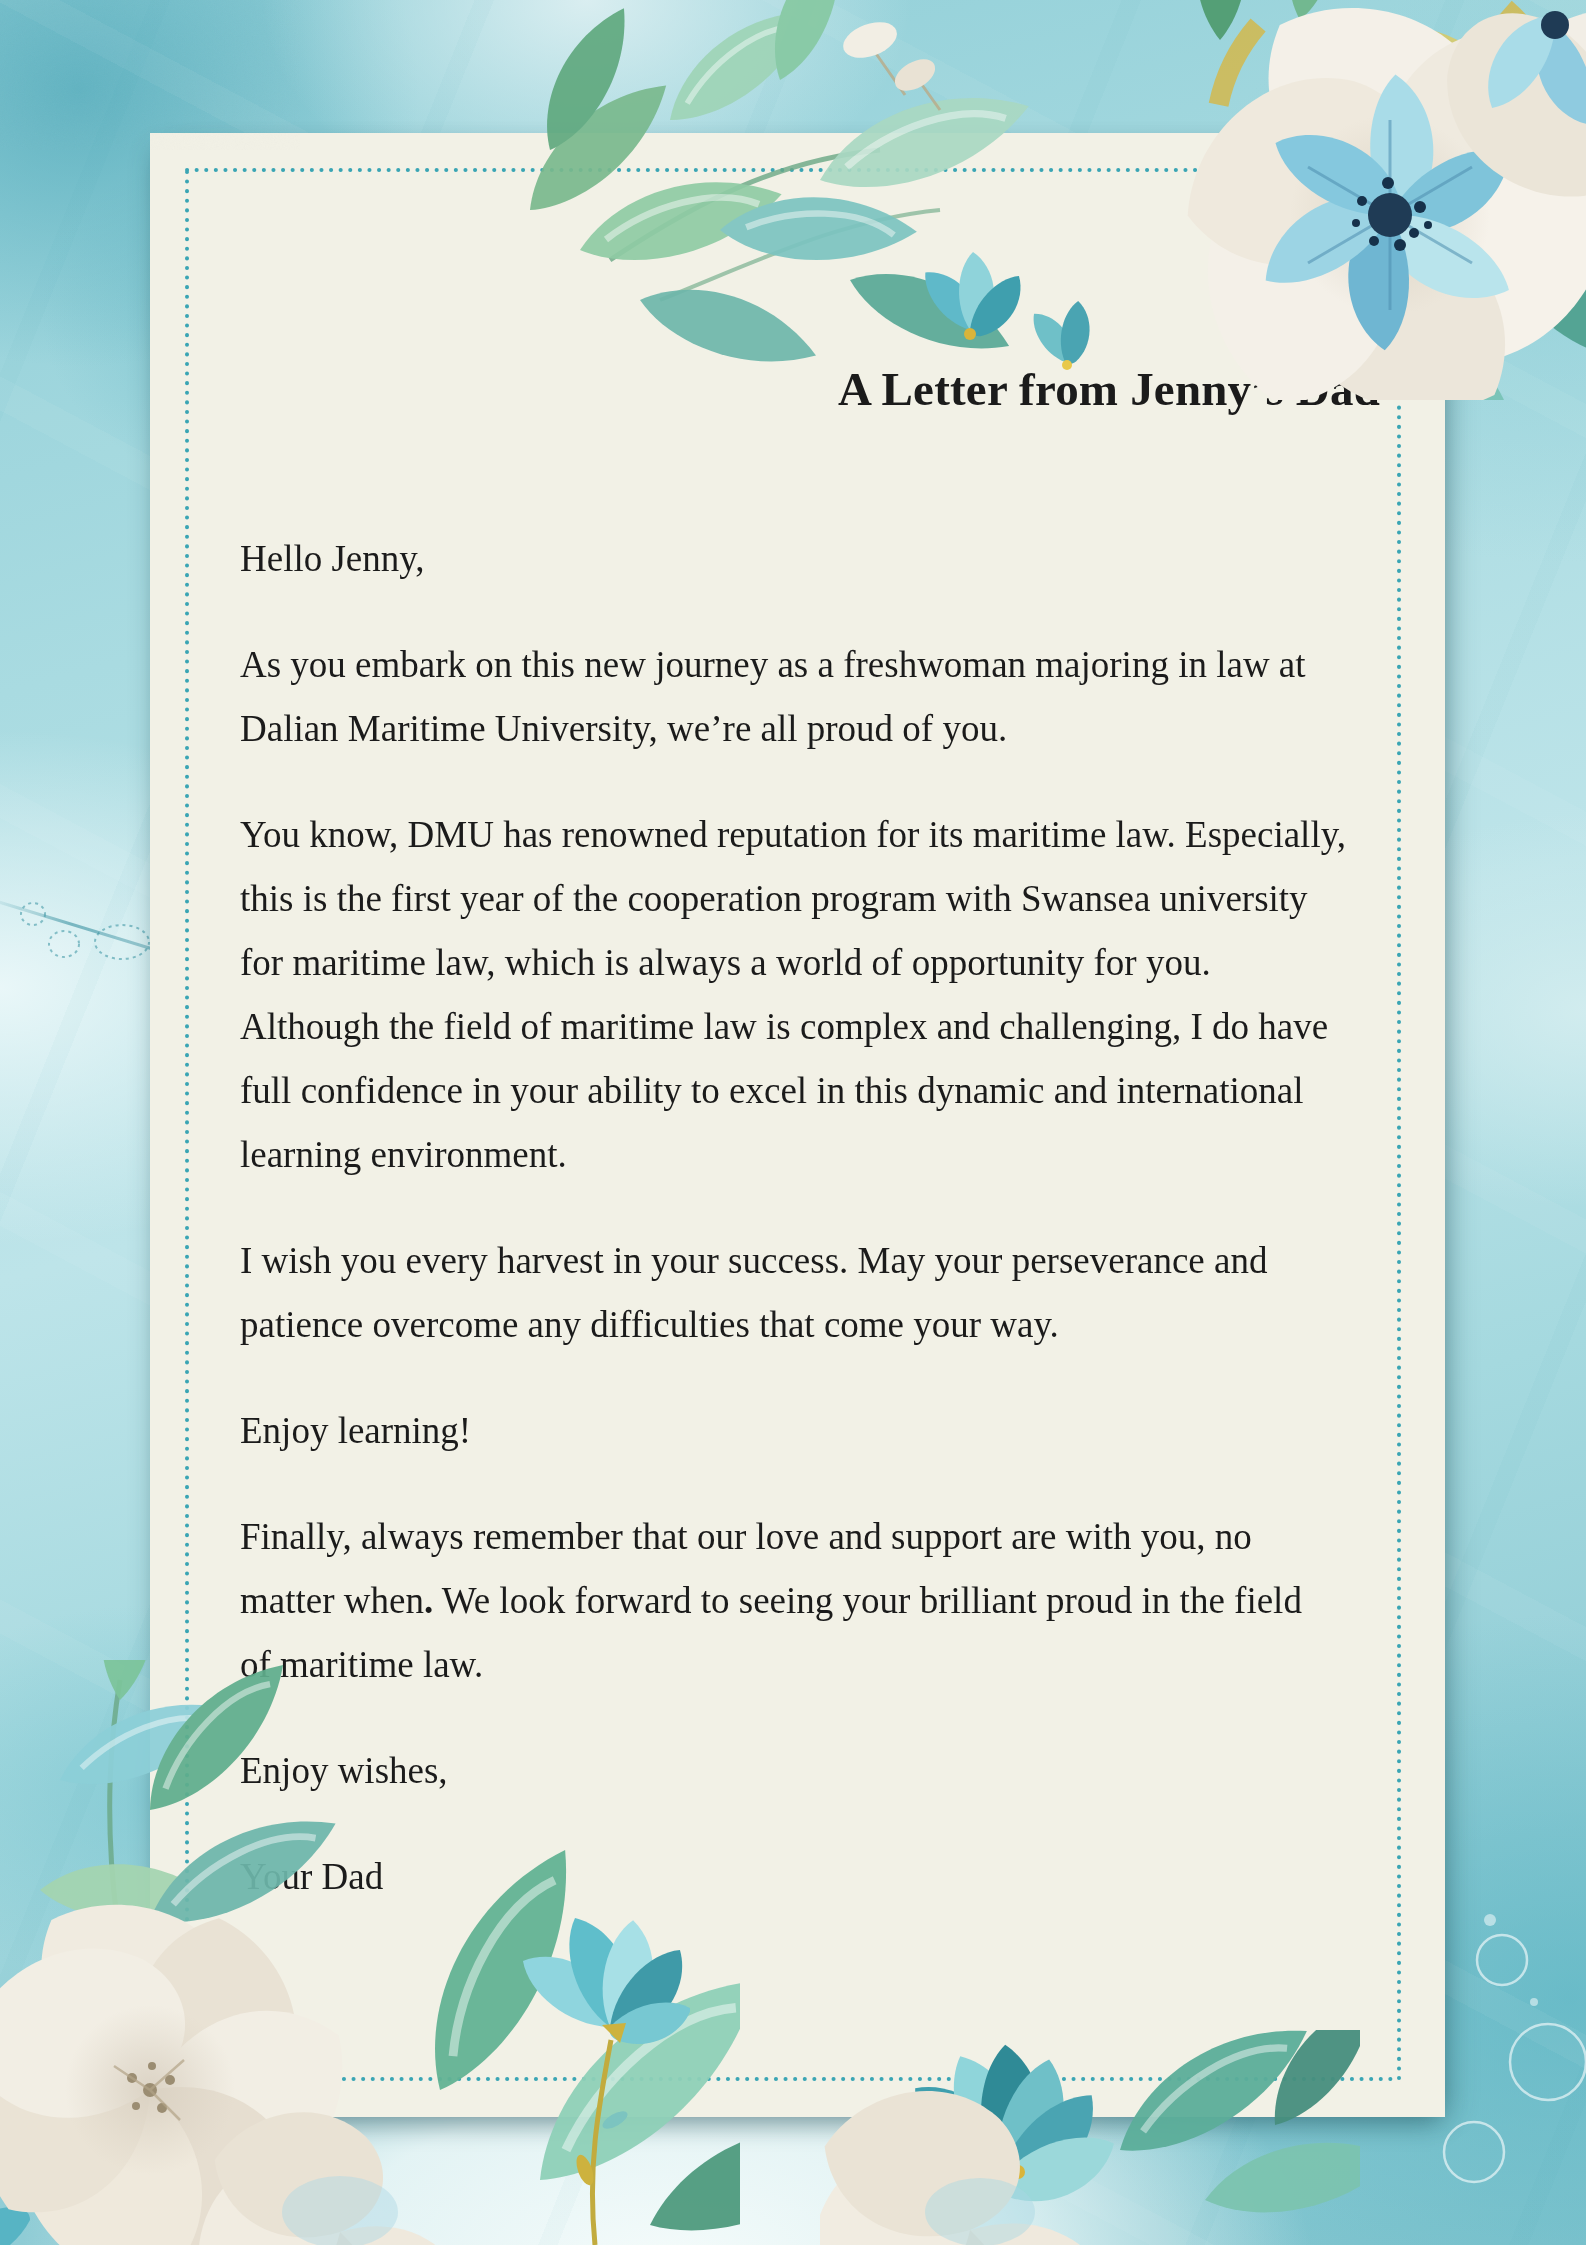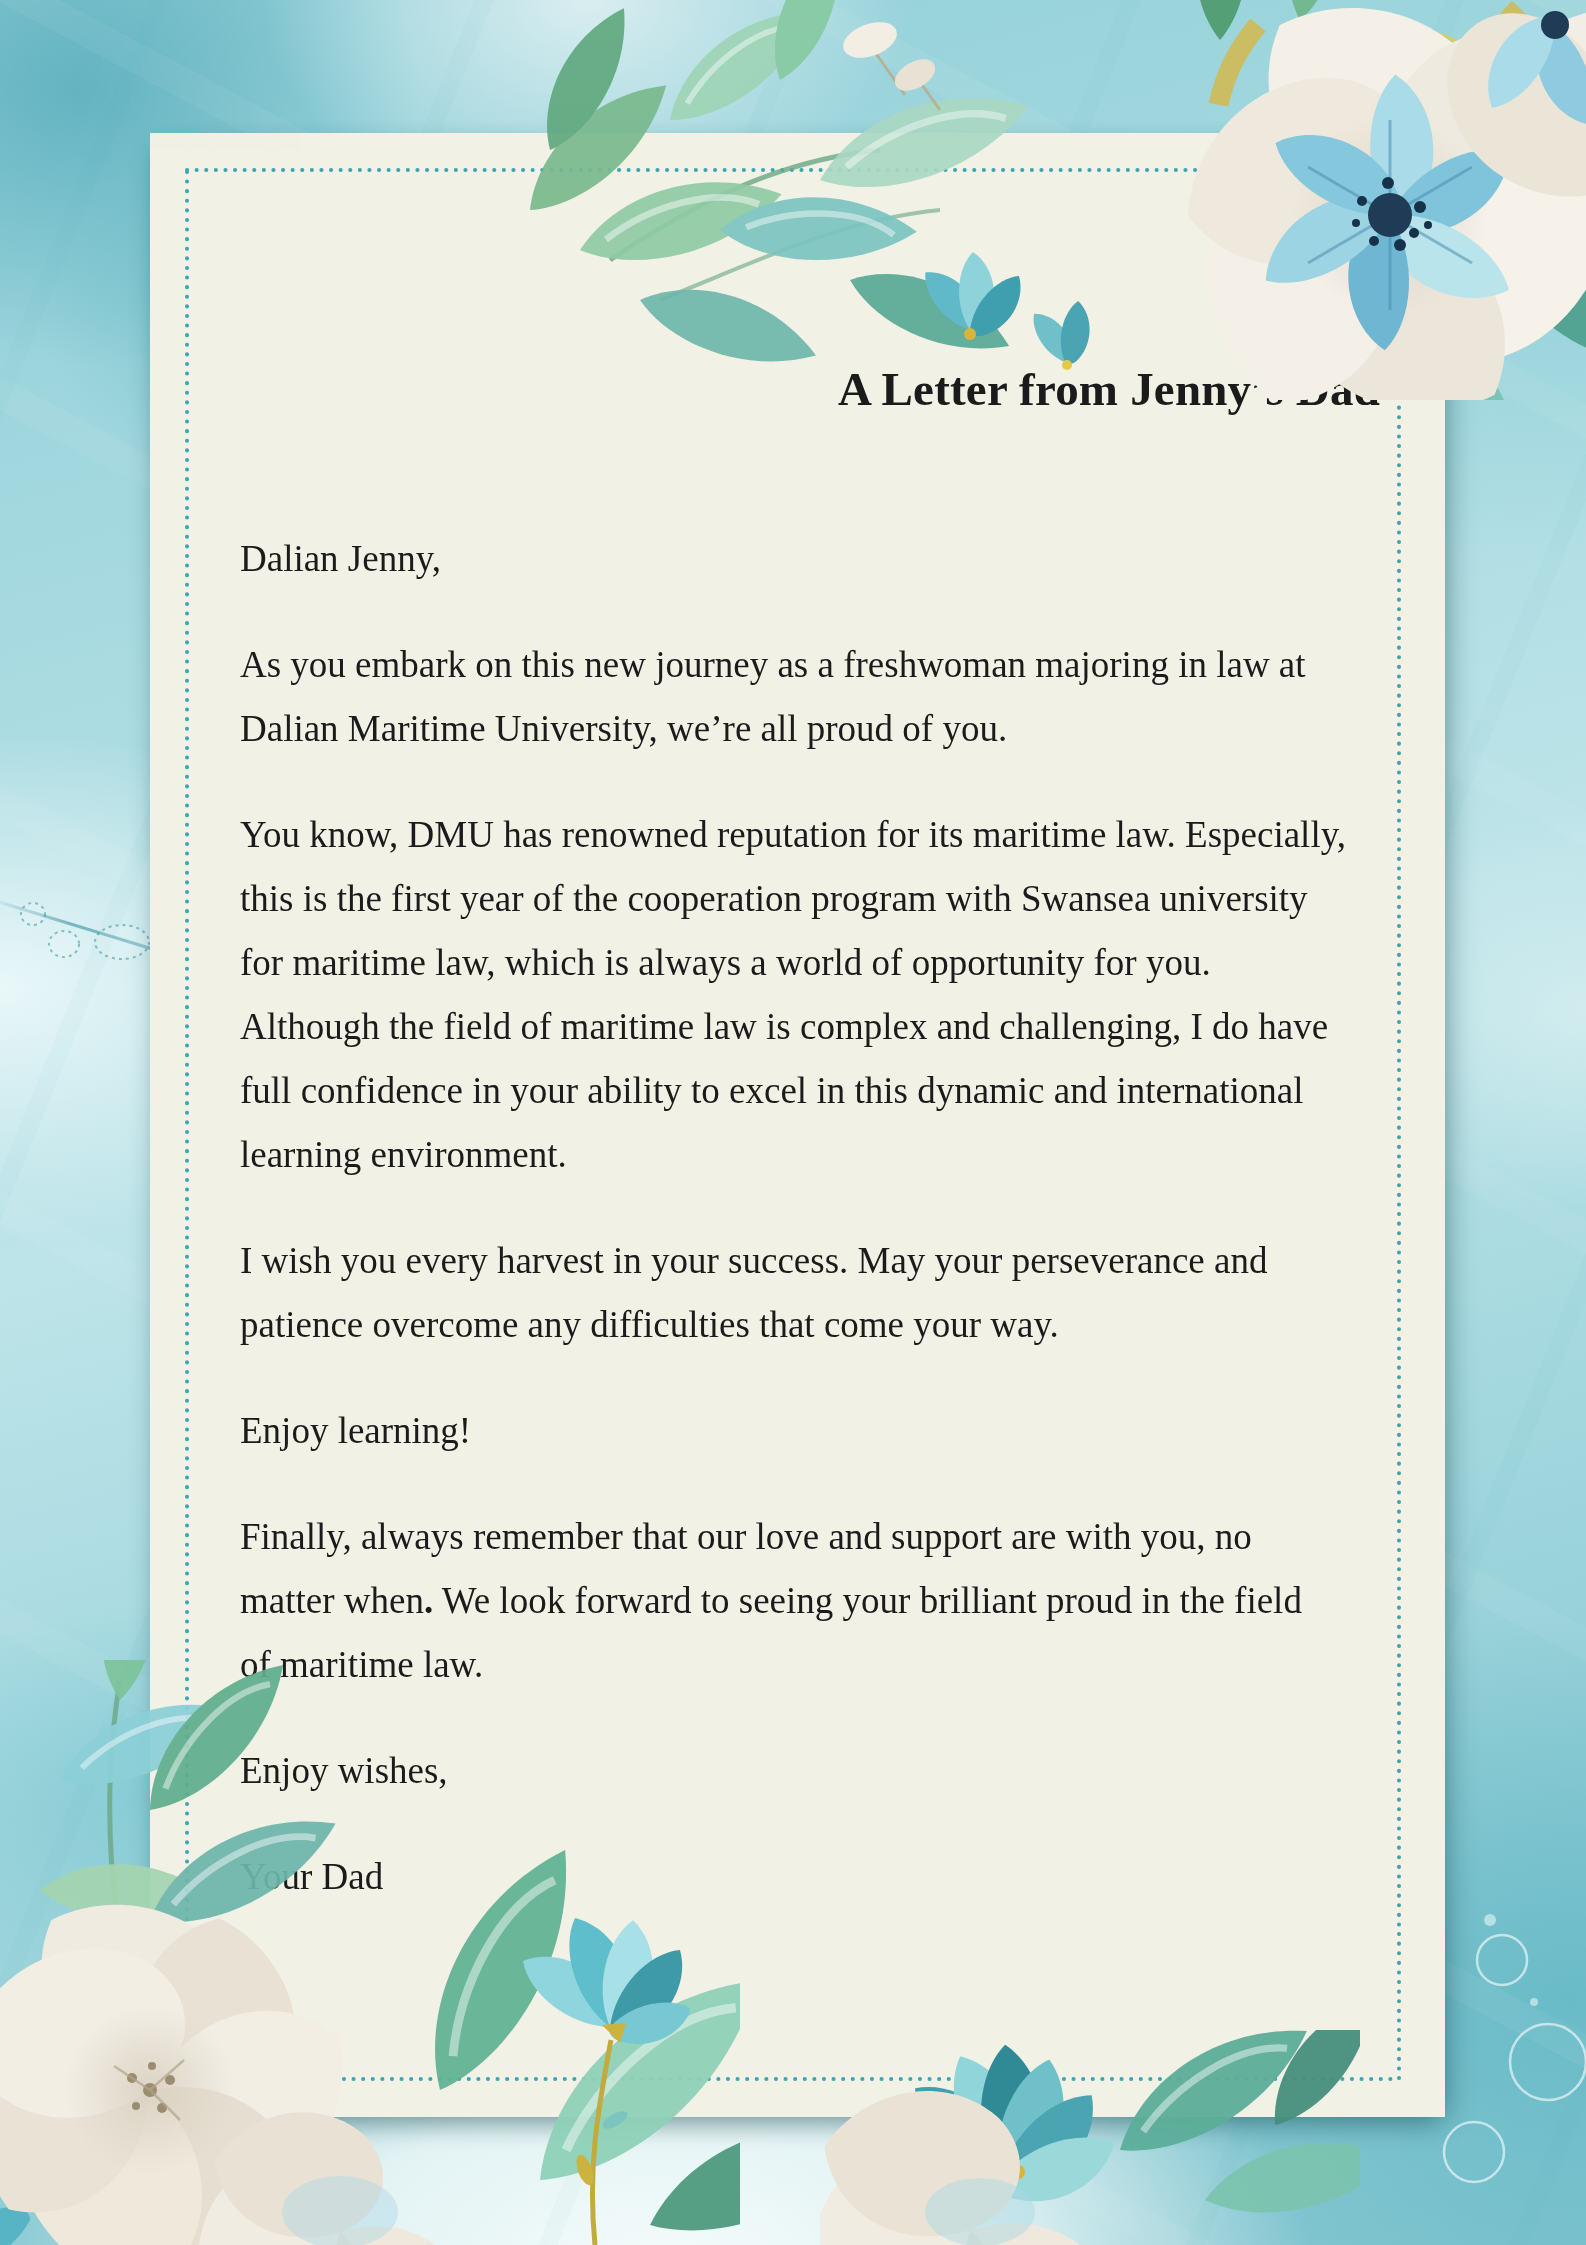--- a/index.html
+++ b/index.html
@@ -67,21 +67,21 @@
     </g>
   </svg>
 
   <div class="paper"></div>
   <svg class="dotted-border" viewBox="0 0 1216 1913">
     <rect x="2" y="2" width="1212" height="1909" fill="none" stroke="var(--border-dots)" stroke-width="4" stroke-linecap="round" stroke-dasharray="0.1 9.5"></rect>
   </svg>
 
   <div class="letter">
     <h1>A Letter from Jenny’s Dad</h1>
-    <p>Dalian Jenny,</p>
+    <p>Hello Jenny,</p>
     <p>As you embark on this new journey as a freshwoman majoring in law at
 Dalian Maritime University, we’re all proud of you.</p>
     <p>You know, DMU has renowned reputation for its maritime law. Especially,
 this is the first year of the cooperation program with Swansea university
 for maritime law, which is always a world of opportunity for you.
 Although the field of maritime law is complex and challenging, I do have
 full confidence in your ability to excel in this dynamic and international
 learning environment.</p>
     <p>I wish you every harvest in your success. May your perseverance and
 patience overcome any difficulties that come your way.</p>

